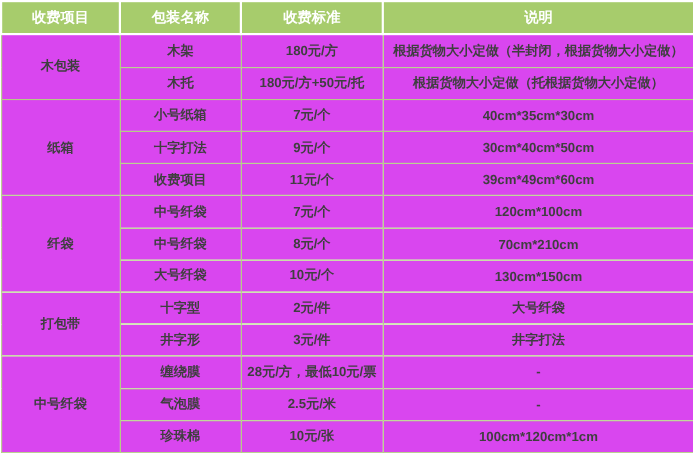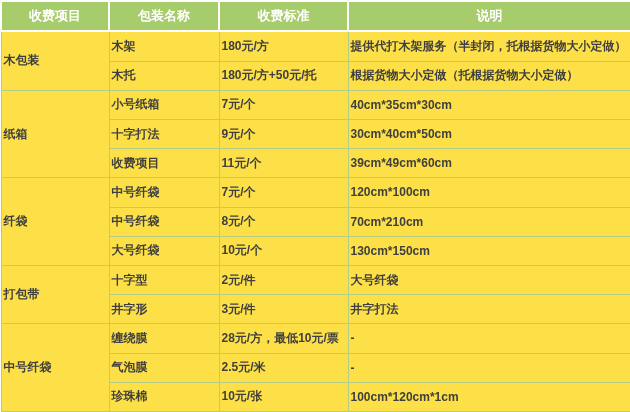--- a/index.html
+++ b/index.html
@@ -33,25 +33,25 @@
     font-size: 13px;
     font-weight: bold;
     height: 30px;
     border: 2px solid #ffffff;
     text-align: center;
     vertical-align: middle;
     padding: 0;
   }
   table.price-table td {
     border: 1px solid var(--border, #b4cc85);
-    background: #fde047;
+    background: #d946ef;
     color: var(--body-text, #3f3f3f);
     font-size: 12px;
     font-weight: bold;
-    text-align: left;
+    text-align: center;
     vertical-align: middle;
     padding: 0 2px;
     white-space: nowrap;
     overflow: hidden;
   }
   td.category-cell { font-size: 13px; }
 </style>
 </head>
 <body>
 
@@ -70,21 +70,21 @@
         <th>收费标准</th>
         <th>说明</th>
       </tr>
     </thead>
     <tbody>
 
       <tr>
         <td class="category-cell" rowspan="2">木包装</td>
         <td>木架</td>
         <td>180元/方</td>
-        <td>提供代打木架服务（半封闭，托根据货物大小定做）</td>
+        <td>根据货物大小定做（半封闭，根据货物大小定做）</td>
       </tr>
       <tr>
         <td>木托</td>
         <td>180元/方+50元/托</td>
         <td>根据货物大小定做（托根据货物大小定做）</td>
       </tr>
 
       <tr>
         <td class="category-cell" rowspan="3">纸箱</td>
         <td>小号纸箱</td>

